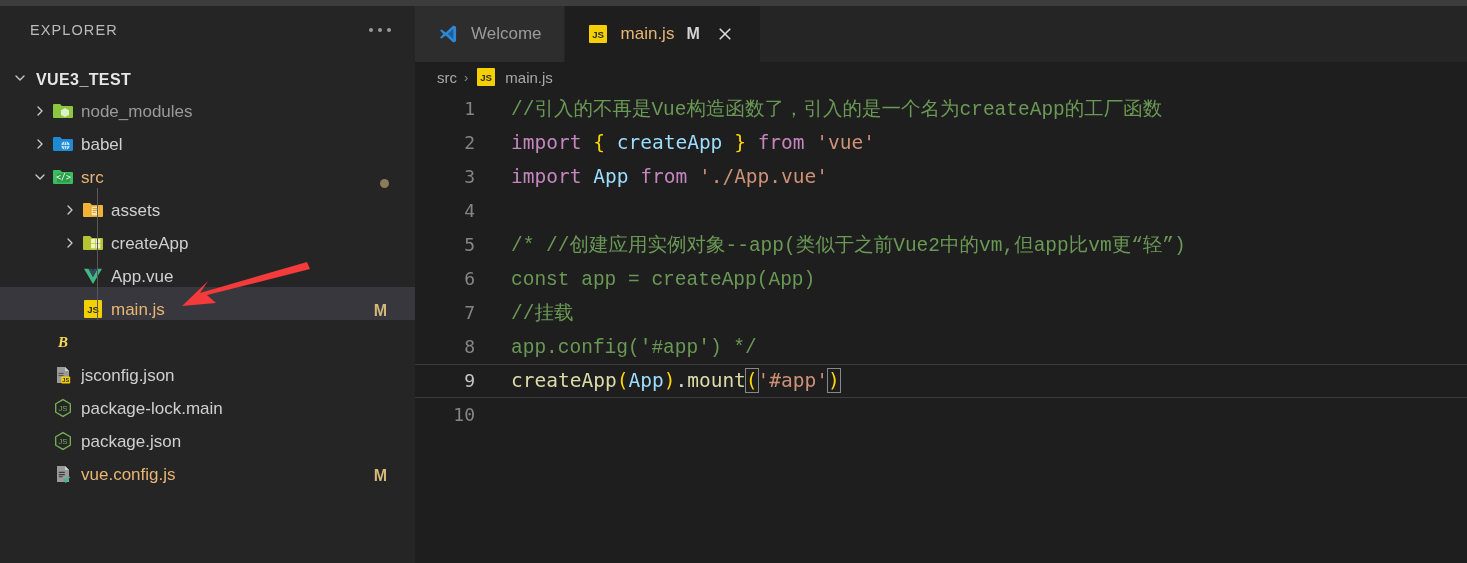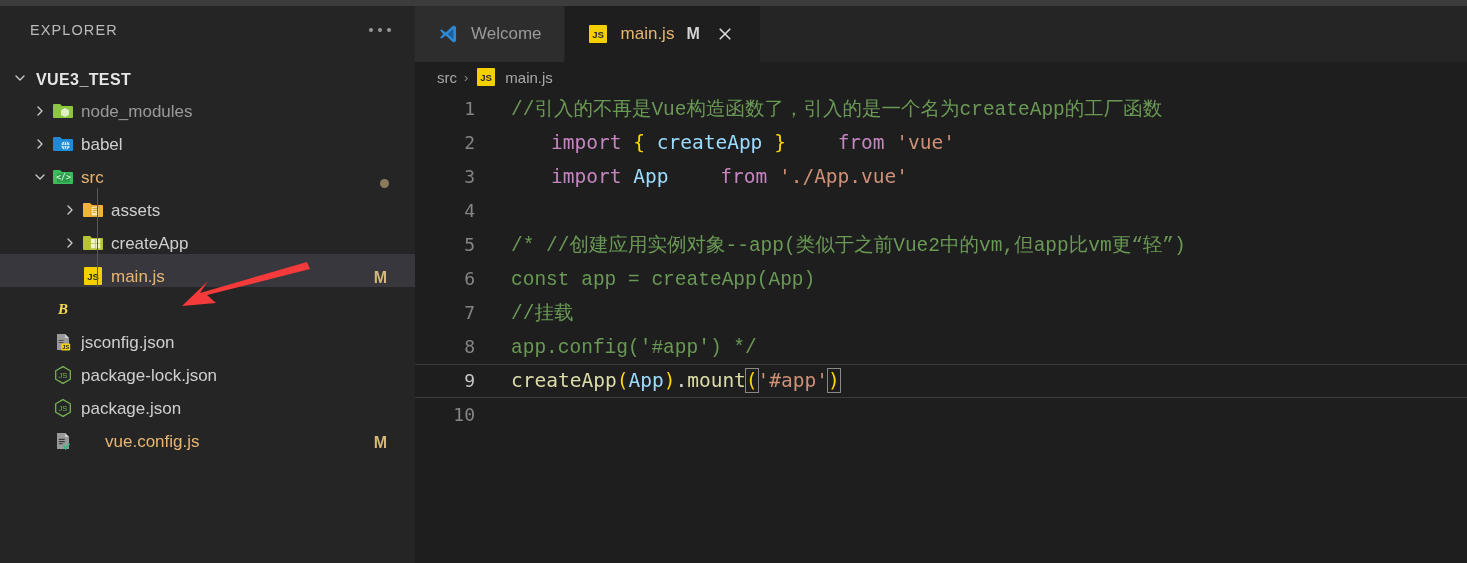--- a/index.html
+++ b/index.html
@@ -52,21 +52,21 @@
         font-family:"DejaVu Sans Mono","Liberation Mono",monospace;font-size:19.5px;line-height:34px;}
   .cline{position:relative;height:34px;display:flex;align-items:center;white-space:pre;}
   .cline.active{box-shadow:inset 0 1px 0 #3b3b3b, inset 0 -1px 0 #3b3b3b;}
   .gutter{width:60px;flex:0 0 60px;text-align:right;color:#858585;padding-right:0;font-size:18px;user-select:none;}
   .cline.active .gutter{color:#c6c6c6;}
   .gmark{width:10px;flex:0 0 10px;position:relative;}
   .gmark.dirty::after{content:"";position:absolute;left:2px;top:0;bottom:0;width:4px;background:#587c0c;}
   .ctext{padding-left:26px;flex:1 1 auto;color:#d4d4d4;}
 
   .tk-com{color:#6a9955;font-family:Liberation Mono, monospace;}
-  .tk-kw{color:#c586c0;margin-left:40px;}
+  .tk-kw{color:#c586c0;}
   .tk-br1{color:#ffd700;}
   .tk-fn{color:#dcdcaa;}
   .tk-str{color:#ce9178;}
   .tk-var{color:#9cdcfe;}
   .tk-plain{color:#d4d4d4;}
   .brkmatch{outline:1px solid #888888;outline-offset:0px;}
 
   .arrow{position:absolute;left:0;top:0;pointer-events:none;}
 </style>
 </head>
@@ -196,20 +196,34 @@
                   <path d="M1 3a1 1 0 011-1h6l2 2h10a1 1 0 011 1v10a1 1 0 01-1 1H2a1 1 0 01-1-1z" fill="#b5c334"></path>
                   <rect x="9" y="5" width="4.3" height="4.3" fill="#eef3c4"></rect>
                   <rect x="14" y="5" width="4.3" height="4.3" fill="#eef3c4"></rect>
                   <rect x="9" y="10" width="4.3" height="4.3" fill="#eef3c4"></rect>
                   <rect x="14" y="10" width="4.3" height="4.3" fill="#eef3c4"></rect>
                 </svg>
               </span>
             </span>
             <span class="label">createApp</span>
           </div>
+          <div class="row">
+            <div class="indent-guide" style="left: 97px;"></div>
+            <div style="width: 60px; flex: 0 0 auto;"></div>
+            <span class="chev"></span>
+            <span class="ficon">
+              <span style="display: inline-flex; align-items: center; justify-content: center; width: 22px; height: 22px;">
+                <svg width="22" height="18" viewBox="0 0 24 20">
+                  <path d="M2 2h5l5 9 5-9h5L12 19z" fill="#41b883"></path>
+                  <path d="M7 2h4l1 2 1-2h4l-5 9z" fill="#35495e"></path>
+                </svg>
+              </span>
+            </span>
+            <span class="label">App.vue</span>
+          </div>
           <div class="row selected">
             <div class="indent-guide" style="left: 97px;"></div>
             <div style="width: 60px; flex: 0 0 auto;"></div>
             <span class="chev"></span>
             <span class="ficon">
               <span style="display: inline-flex; align-items: center; justify-content: center; width: 22px; height: 22px;">
                 <svg width="18" height="18" viewBox="0 0 18 18">
                   <rect width="18" height="18" rx="1" fill="#f5d000"></rect>
                   <text x="9" y="13.2" font-size="9.6" font-weight="bold" fill="#2b2b2b" text-anchor="middle" font-family="sans-serif">JS</text>
                 </svg>
@@ -249,21 +263,21 @@
             <div style="width: 30px; flex: 0 0 auto;"></div>
             <span class="chev"></span>
             <span class="ficon">
               <span style="display: inline-flex; align-items: center; justify-content: center; width: 22px; height: 22px;">
                 <svg width="20" height="20" viewBox="0 0 20 20">
                   <path d="M10 1.6l7.3 4.2v8.4L10 18.4 2.7 14.2V5.8z" fill="none" stroke="#77b255" stroke-width="1.3"></path>
                   <text x="10" y="13.4" font-size="7.6" fill="#77b255" text-anchor="middle" font-family="sans-serif">JS</text>
                 </svg>
               </span>
             </span>
-            <span class="label">package-lock.json</span>
+            <span class="label">package-lock.main</span>
           </div>
           <div class="row">
             <div style="width: 30px; flex: 0 0 auto;"></div>
             <span class="chev"></span>
             <span class="ficon">
               <span style="display: inline-flex; align-items: center; justify-content: center; width: 22px; height: 22px;">
                 <svg width="20" height="20" viewBox="0 0 20 20">
                   <path d="M10 1.6l7.3 4.2v8.4L10 18.4 2.7 14.2V5.8z" fill="none" stroke="#77b255" stroke-width="1.3"></path>
                   <text x="10" y="13.4" font-size="7.6" fill="#77b255" text-anchor="middle" font-family="sans-serif">JS</text>
                 </svg>
@@ -277,21 +291,21 @@
             <span class="ficon">
               <span style="display: inline-flex; align-items: center; justify-content: center; width: 22px; height: 22px;">
                 <svg width="20" height="20" viewBox="0 0 20 20">
                   <path d="M4 2h8l4 4v12H4z" fill="#9a9a9a"></path>
                   <path d="M12 2l4 4h-4z" fill="#cfcfcf"></path>
                   <path d="M5.8 8.4h6M5.8 10.6h6M5.8 12.8h4" stroke="#3a3a3a" stroke-width="1.1"></path>
                   <path d="M10.6 14.4l2.2 3.2 3.6-5.2" stroke="#41b883" stroke-width="1.8" fill="none"></path>
                 </svg>
               </span>
             </span>
-            <span class="label" style="color: rgb(232, 181, 115); margin-left: 24px;">vue.config.js</span>
+            <span class="label" style="color: rgb(232, 181, 115);">vue.config.js</span>
             <span class="badge">M</span>
           </div>
         </div>
     </div>
 
     <div class="editor">
       <div class="tabbar" id="tabbar">
           <div class="tab">
             <span style="display: inline-flex; align-items: center; justify-content: center; width: 22px; height: 22px;">
               <svg width="22" height="22" viewBox="0 0 24 24">

